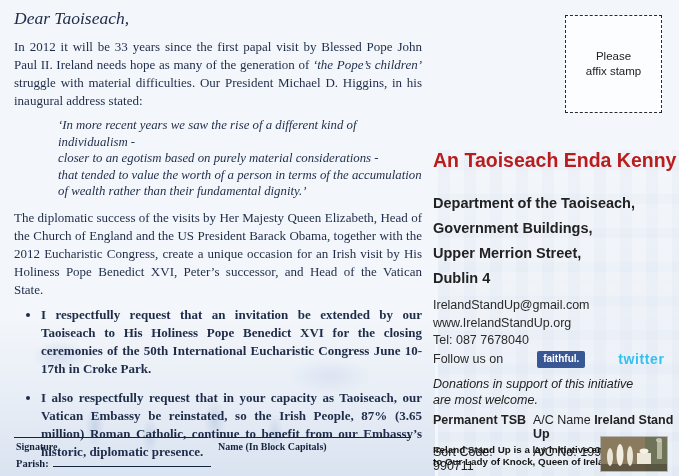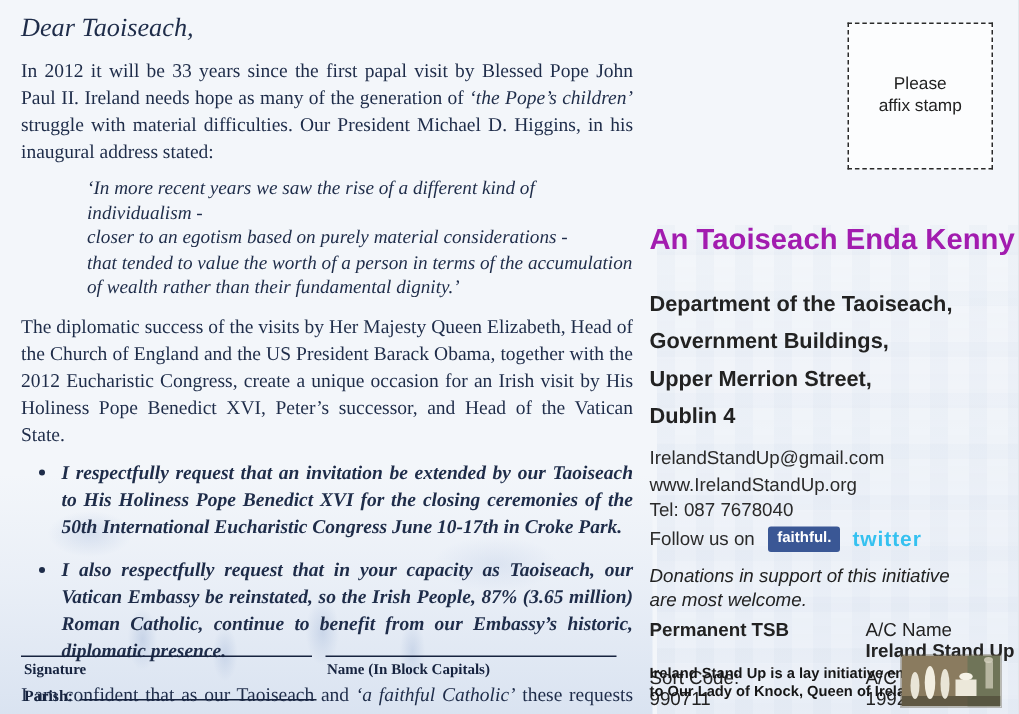--- a/index.html
+++ b/index.html
@@ -23,21 +23,21 @@
       linear-gradient(to bottom, transparent, rgba(180,198,228,.25));
   }
 
   
   .letter{position:absolute;left:14px;top:9px;width:408px;color:#1e2c49;
     font-family:"Liberation Serif", serif;font-size:13px;line-height:18px;text-align:justify;}
   .salutation{font-size:17.5px;font-style:italic;font-weight:400;margin:0 0 11px;text-align:left;}
   .para{margin:0 0 7px;}
   .quote{margin:2px 0 9px 44px;font-style:italic;line-height:16.5px;text-align:left;font-size:12.8px;}
   .bullets{margin:3px 0 2px;padding-left:27px;font-weight:bold;}
-  .bullets li{margin-bottom:11px;font-style:italic;}
+  .bullets li{margin-bottom:11px;}
   .it{font-style:italic;}
 
   
   .fill-line{position:absolute;border-bottom:1.4px solid #16233f;height:0;}
   .sig-line{left:14px;top:437px;width:194px;}
   .name-line{left:217px;top:437px;width:194px;}
   .small-label{position:absolute;font-family:"Liberation Serif",serif;font-weight:bold;
     font-size:10px;color:#16233f;}
   .sig-label{left:16px;top:441px;}
   .name-label{left:218px;top:441px;}
@@ -47,34 +47,34 @@
     margin-left:4px;}
 
   
   .stamp-box{position:absolute;left:565px;top:15px;width:95px;height:96px;
     border:1.5px dashed #2a2a2a;background:#fcfdfe;display:flex;flex-direction:column;
     align-items:center;justify-content:center;font-family:"Liberation Sans",sans-serif;
     font-size:11.5px;color:#222;line-height:15px;text-align:center;}
 
   
   .recipient{position:absolute;left:433px;top:149px;margin:0;
-    font-family:"Liberation Sans",sans-serif;font-weight:bold;font-size:19.5px;color:#a21caf;}
+    font-family:"Liberation Sans",sans-serif;font-weight:bold;font-size:19.5px;color:#b91c1c;}
   .address{position:absolute;left:433px;top:191px;font-family:"Liberation Sans",sans-serif;
     font-weight:bold;font-size:14.5px;color:#222;line-height:25px;}
   .contact{position:absolute;left:433px;top:297px;font-family:"Liberation Sans",sans-serif;
     font-size:12.5px;color:#2a2a2a;line-height:17.5px;}
-  .follow-row{display:flex;align-items:center;margin-top:1px;}
+  .follow-row{display:flex;align-items:center;margin-top:1px;gap:25px;}
   .fb-badge{display:inline-block;background:#3a5795;color:#fff;font-weight:bold;
     font-size:10px;line-height:10px;padding:3px 6px 4px;border-radius:2px;margin-left:9px;}
   .tw-logo{color:#35c1f0;font-weight:bold;font-size:14px;margin-left:8px;letter-spacing:.6px;}
 
   .donations{position:absolute;left:433px;top:377px;font-family:"Liberation Sans",sans-serif;
     font-size:12.5px;color:#222;}
   .don-intro{font-style:italic;line-height:15.5px;margin-bottom:5px;}
-  .don-row{display:flex;margin-bottom:4px;gap:44px;}
+  .don-row{display:flex;margin-bottom:4px;}
   .don-col1{width:100px;flex:0 0 100px;}
   .bold{font-weight:bold;}
 
   .footer-note{position:absolute;left:433px;top:444px;font-family:"Liberation Sans",sans-serif;
     font-size:9.8px;font-weight:bold;color:#161616;line-height:11.5px;}
   .knock-photo{position:absolute;left:601px;top:437px;width:66px;height:34px;box-shadow:0 0 0 1px rgba(90,80,60,.35);}
 </style>
 </head>
 <body>
 

